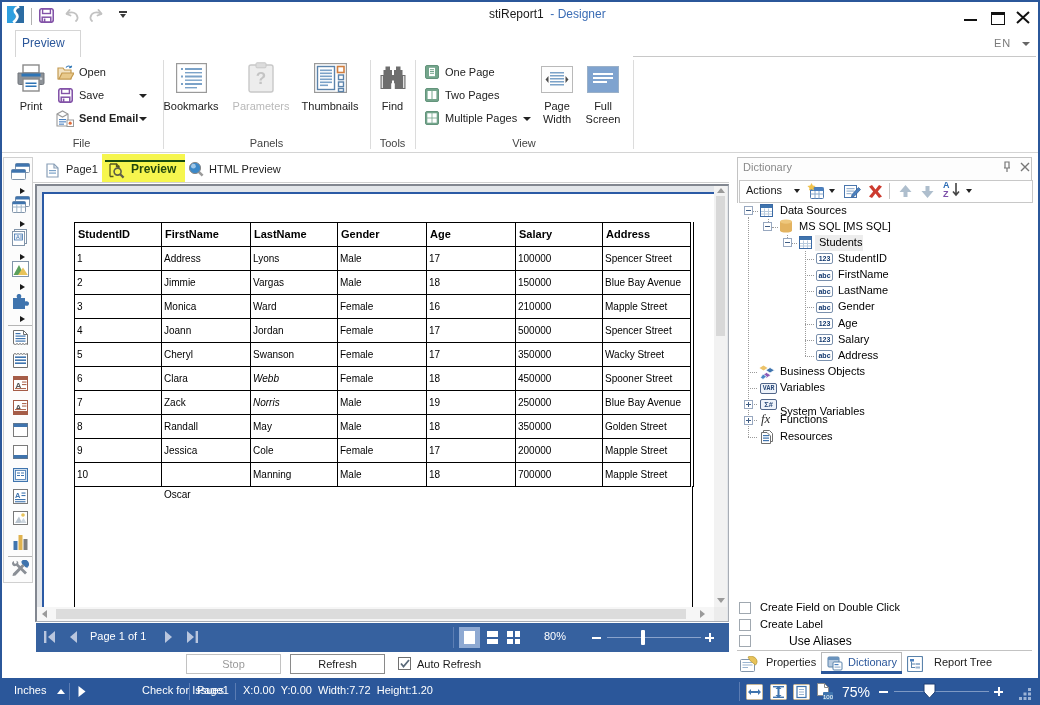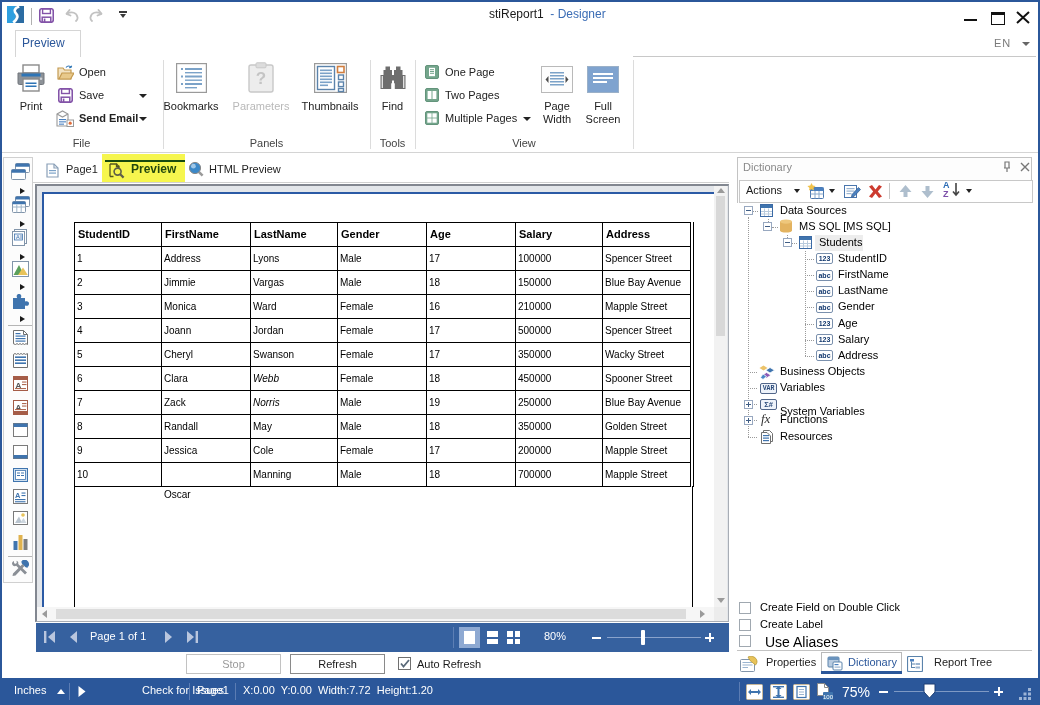--- a/index.html
+++ b/index.html
@@ -700,21 +700,21 @@
       <rect x="3" y="10" width="6" height="1.2"></rect>
     </g>
 </svg>
 <div class="txt" style="left:780px;top:430px;font-size:11px;color:#000;">Resources</div>
 
 <div class="abs" style="left:739px;top:602px;width:12px;height:12px;border:1px solid #a0a8b0;background:#fff;box-sizing:border-box;"></div>
 <div class="txt" style="left:760px;top:601px;font-size:11px;color:#000;">Create Field on Double Click</div>
 <div class="abs" style="left:739px;top:618.5px;width:12px;height:12px;border:1px solid #a0a8b0;background:#fff;box-sizing:border-box;"></div>
 <div class="txt" style="left:760px;top:617.5px;font-size:11px;color:#000;">Create Label</div>
 <div class="abs" style="left:739px;top:635px;width:12px;height:12px;border:1px solid #a0a8b0;background:#fff;box-sizing:border-box;"></div>
-<div class="txt" style="left:724px;top:634px;font-size:14px;color:#000;padding-left:41px;">Use Aliases</div>
+<div class="txt" style="left:748px;top:634px;font-size:12px;color:#000;padding-left:41px;">Use Aliases</div>
 
 <svg class="abs" style="left:740px;top:656px;" width="18" height="17" viewBox="0 0 18 17">
 <rect x="0.5" y="3.5" width="14" height="12" rx="1" fill="#fff" stroke="#8295aa"></rect>
 <path d="M2.5 6.5 L12.5 6.5 M2.5 9 L12.5 9 M2.5 11.5 L8 11.5" stroke="#9ab4d0" stroke-width="1.2"></path>
 <path d="M8 1 C11 -0.5 15 0.5 16.5 3.5 C17.5 5.5 17 7.5 15.5 9 L10 4.5 Z" fill="#e8c35a" stroke="#b99a3a" stroke-width="0.8"></path>
 </svg>
 <div class="txt" style="left:766px;top:656px;font-size:11px;color:#222;">Properties</div>
 <div class="abs" style="left:821px;top:652px;width:81px;height:21px;background:#fff;border:1px solid #b9b9b9;border-bottom:none;box-sizing:border-box;"></div>
 <div class="abs" style="left:821px;top:671px;width:81px;height:2.5px;background:#2b579a;"></div>
 <svg class="abs" style="left:827px;top:655px;" width="16" height="16" viewBox="0 0 16 16">

